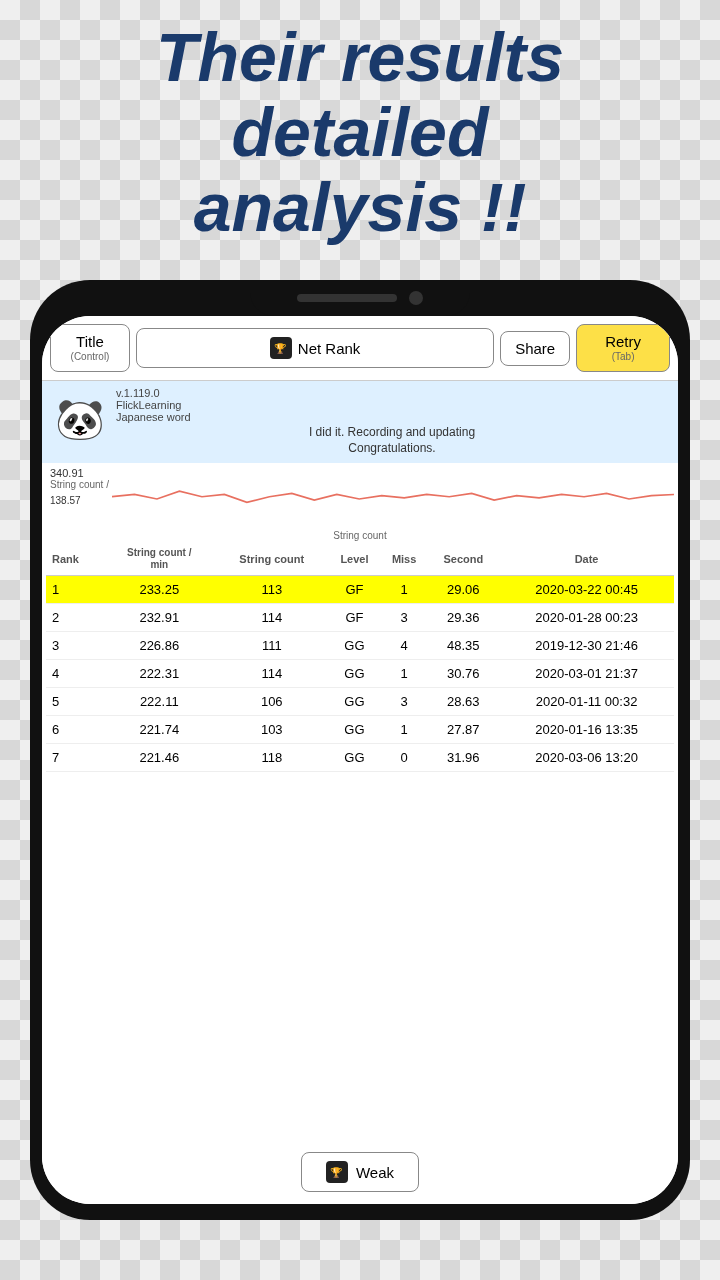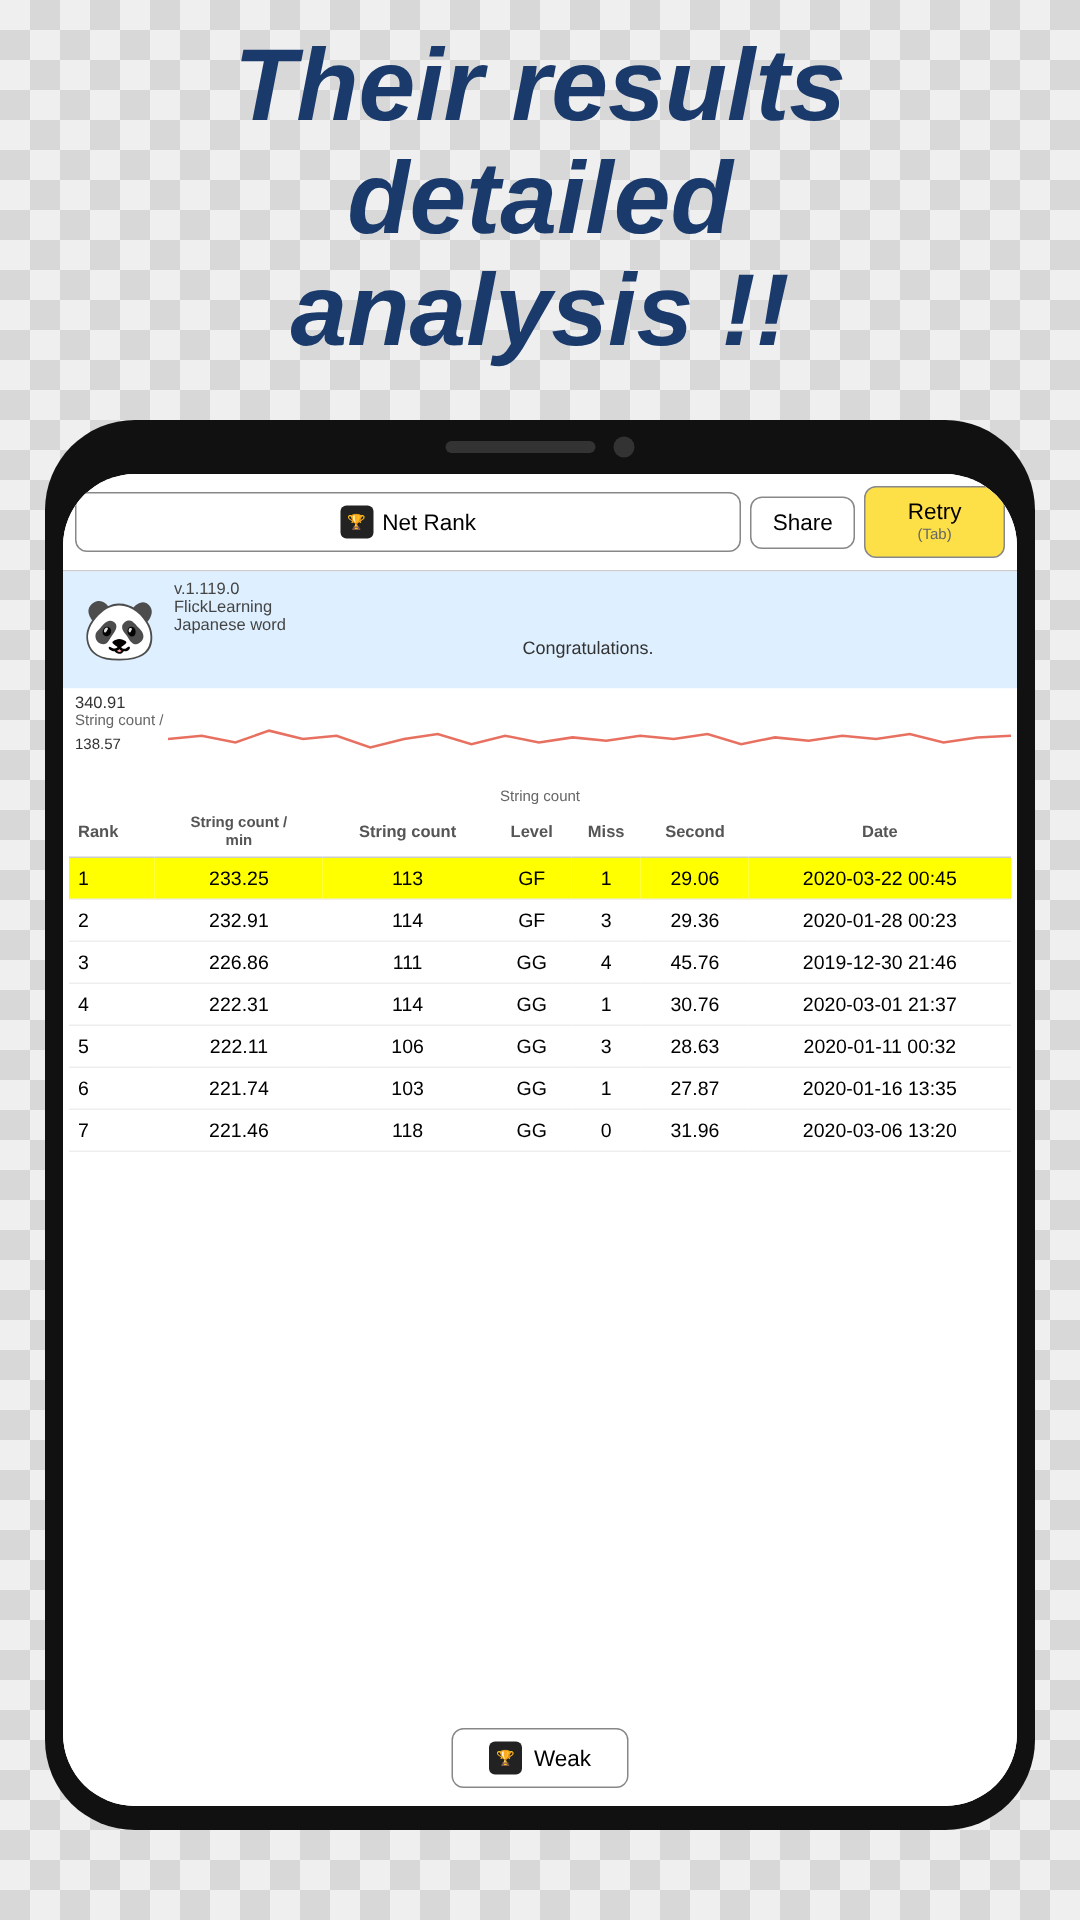--- a/index.html
+++ b/index.html
@@ -363,20 +363,24 @@
 <div class="phone-frame">
 
   <div class="notch">
     <div class="notch-bar"></div>
     <div class="notch-camera"></div>
   </div>
 
   <div class="screen">
 
     <div class="toolbar">
+      <button class="btn-title">
+        <span>Title</span>
+        <span class="sub">(Control)</span>
+      </button>
       <button class="btn-netrank">
         <span class="rank-icon">🏆</span>
         <span>Net Rank</span>
       </button>
       <button class="btn-share">
         <span>Share</span>
       </button>
       <button class="btn-retry">
         <span>Retry</span>
         <span class="sub">(Tab)</span>
@@ -384,20 +388,21 @@
     </div>
 
     <div class="info-bar">
       <div class="panda-mascot">🐼</div>
       <div class="info-text">
         <div class="version-line">
           <span>v.1.119.0</span>
           <span>FlickLearning</span>
           <span>Japanese word</span>
         </div>
+        <div class="congrats-line">I did it. Recording and updating</div>
         <div class="congrats-line">Congratulations.</div>
       </div>
     </div>
 
     <div class="chart-area">
       <div class="chart-labels">
         <div class="top-val">340.91</div>
         <div style="font-size:10px; color:#666;">String count /</div>
         <div class="bottom-val">138.57</div>
       </div>
@@ -453,21 +458,21 @@
       <td>3</td>
       <td>29.36</td>
       <td>2020-01-28 00:23</td>
     </tr>
             <tr>
       <td>3</td>
       <td>226.86</td>
       <td>111</td>
       <td>GG</td>
       <td>4</td>
-      <td>45.76</td>
+      <td>48.35</td>
       <td>2019-12-30 21:46</td>
     </tr>
             <tr>
       <td>4</td>
       <td>222.31</td>
       <td>114</td>
       <td>GG</td>
       <td>1</td>
       <td>30.76</td>
       <td>2020-03-01 21:37</td>

